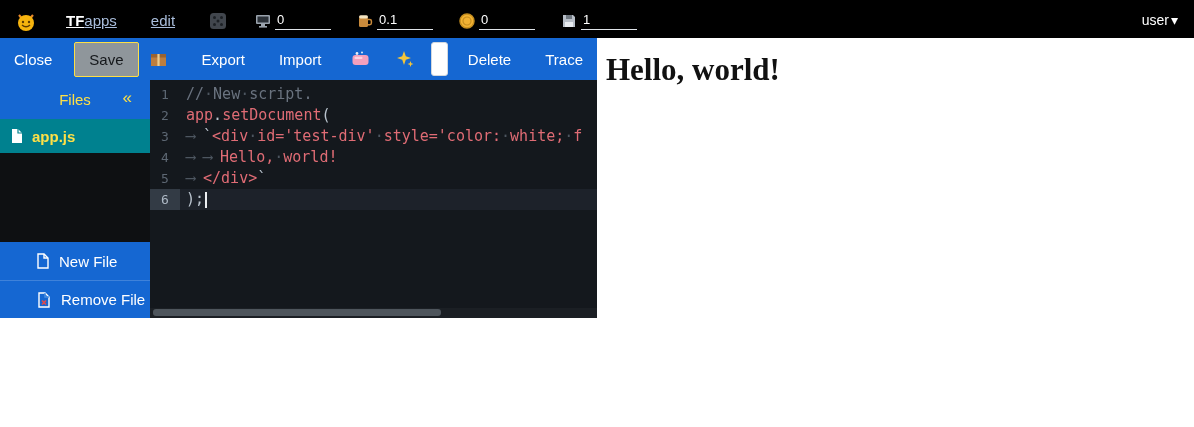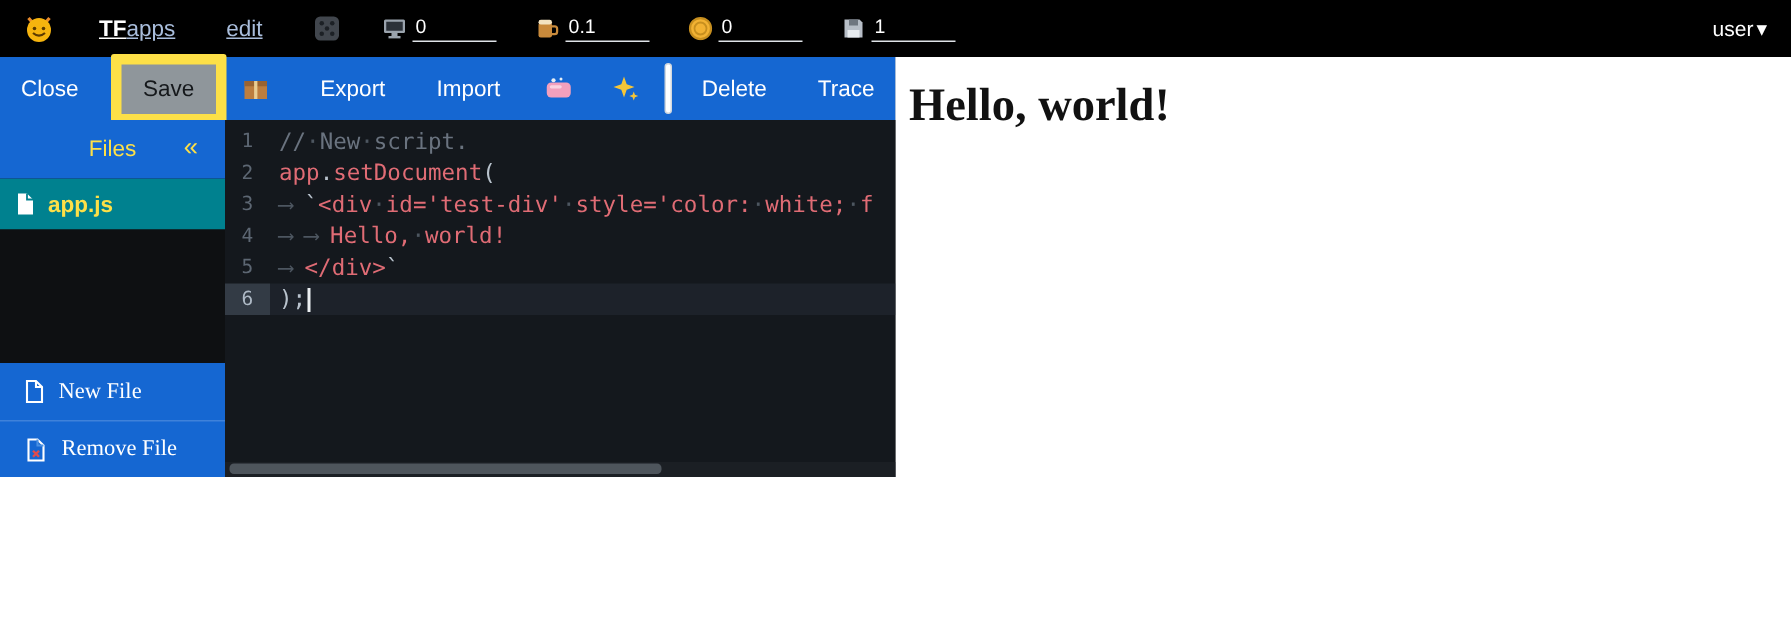--- a/index.html
+++ b/index.html
@@ -1,61 +1,61 @@
 <!DOCTYPE html>
 <html><head>
 <meta charset="utf-8">
 <style>
   * { box-sizing: border-box; margin: 0; padding: 0; }
   html,body { background:#ffffff; }
   body { font-family: "Liberation Sans", sans-serif; }
   .screen { width:1194px; height:427px; position:relative; overflow:hidden; background:#fff; }
 
   
-  .topbar { height:38px; background:#000; display:flex; align-items:center; padding:0 16px; color:#fff; }
+  .topbar { height:38px; background:#000; display:flex; align-items:flex-start; padding:12px 16px; color:#fff; }
   .tb-icon { display:inline-flex; align-items:center; }
   .brand { color:#fff; font-size:15px; font-weight:600; text-decoration:underline; margin-left:30px; cursor:pointer; }
   .tb-link { color:#a9bddb; font-size:15px; text-decoration:underline; cursor:pointer; }
   .tb-link.apps { }
   .tb-link.edit { margin-left:34px; }
   .grid-icn { margin-left:34px; }
   .stat { display:flex; align-items:center; gap:4px; margin-left:26px; }
   .stat.first { margin-left:28px; }
   .stat-value { width:56px; border-bottom:1px solid #dfe3e8; font-size:13px; color:#fff; padding:0 2px 2px 2px; }
   .user-menu { margin-left:auto; font-size:14px; color:#fff; cursor:pointer; display:flex; align-items:center; gap:2px; }
 
   
   .main { display:flex; height:280px;justify-content:space-between; }
   .left { width:597px; display:flex; flex-direction:column; background:#0e1012; }
   .preview { flex:1; background:#ffffff; }
   .preview h1 { font-family:"Liberation Serif", serif; font-size:31px; font-weight:700; color:#111; margin:14px 0 0 9px; }
 
   
   .toolbar { height:42px; background:#1567d2; display:flex; align-items:center; padding:0 4px; flex-shrink:0; }
   .tb-btn { background:transparent; border:none; color:#fff; font-size:15px; font-family:inherit; padding:9px 10px; cursor:pointer; }
-  .tb-btn.save { background:#8f969b; color:#15181b; border:7px solid #fde047; border-radius:2px; margin-left:12px; padding:8px 14px; }
+  .tb-btn.save { background:#8f969b; color:#15181b; border:1px solid #fde047; border-radius:2px; margin-left:12px; padding:8px 14px; }
   .tb-btn.export { margin-left:24px; }
   .tb-btn.import { margin-left:14px; }
   .tb-btn.delete { margin-left:10px; }
   .tb-btn.trace  { margin-left:14px; }
   .tb-emoji { display:inline-flex; align-items:center; cursor:pointer; }
   .tb-emoji.pkg { margin-left:10px; }
   .tb-emoji.soap { margin-left:20px; }
   .tb-emoji.sparkles { margin-left:26px; }
   .empty-box { width:32px; height:34px; background:#ffffff; border:1px solid #d2d8de; border-radius:3px; margin-left:16px; cursor:pointer; }
 
   
   .workspace { display:flex; flex:1; min-height:0; }
   .sidebar { width:150px; display:flex; flex-direction:column; background:#0e1012; flex-shrink:0; }
   .files-header { height:39px; background:#1567d2; color:#fde047; font-size:15px; display:flex; align-items:center; justify-content:center; position:relative; flex-shrink:0; }
   .collapse { position:absolute; right:18px; top:8px; font-size:17px; cursor:pointer; }
   .file-list { flex-shrink:0; }
   .file-row { height:34px; background:#00818f; color:#fde047; font-weight:700; font-size:15px; display:flex; align-items:center; gap:8px; padding-left:10px; cursor:pointer; }
   .side-spacer { flex:1; background:#0e1012; }
-  .side-btn { height:38px; background:#1567d2; border:none; color:#fff; font-size:15px; font-family:Liberation Serif, serif; display:flex; align-items:center; gap:9px; padding-left:16px; cursor:pointer; flex-shrink:0; }
+  .side-btn { height:38px; background:#1567d2; border:none; color:#fff; font-size:15px; font-family:Liberation Sans, sans-serif; display:flex; align-items:center; gap:9px; padding-left:36px; cursor:pointer; flex-shrink:0; }
   .side-btn.remove { border-top:1px solid rgba(255,255,255,0.18); }
 
   
   .editor { flex:1; position:relative; display:flex; background:#14181d; font-family:"DejaVu Sans Mono", "DejaVu Sans", monospace; font-size:15px; line-height:21px; overflow:hidden; }
   .gutter { width:30px; flex-shrink:0; padding-top:4px; color:#5d6773; text-align:center; font-size:13px; }
   .ln { height:21px; }
   .ln.active { background:#333b45; color:#aeb9c5; }
   .code { flex:1; padding-top:4px; white-space:pre; overflow:hidden; }
   .code-line { height:21px; padding-left:6px; }
   .code-line.active { background:#1d222a; }

